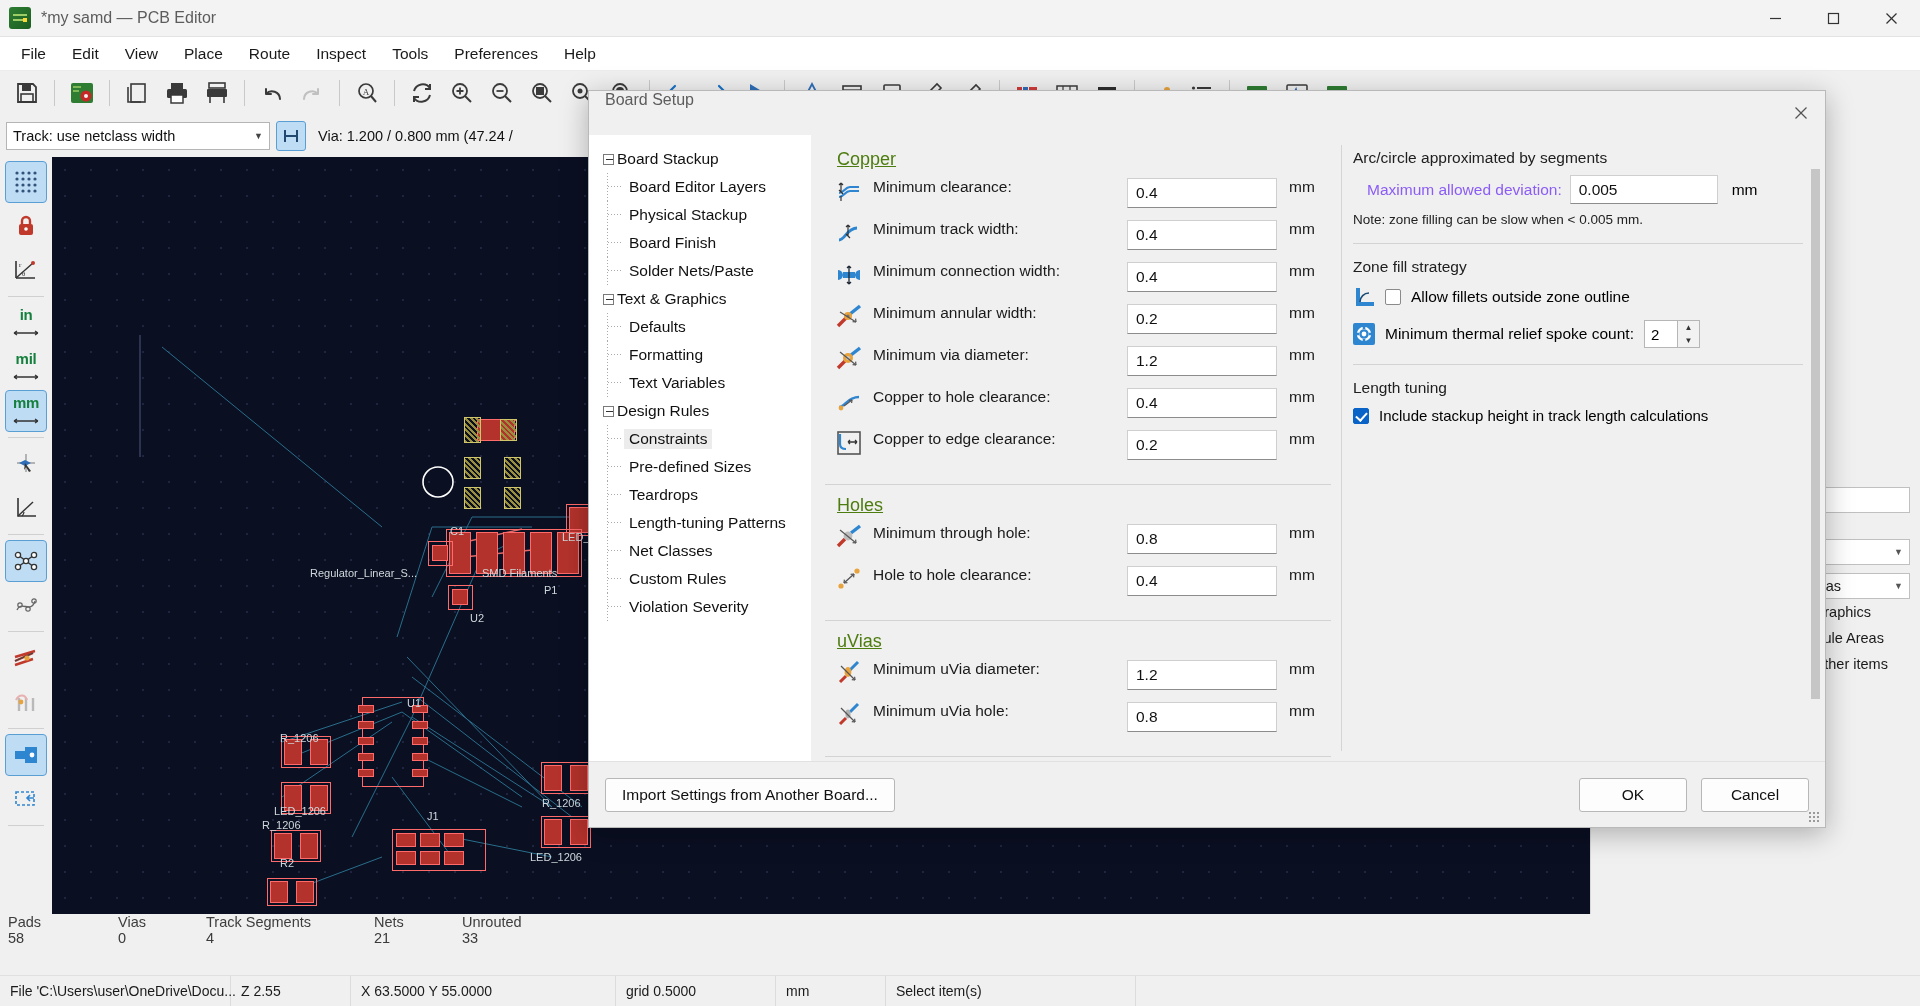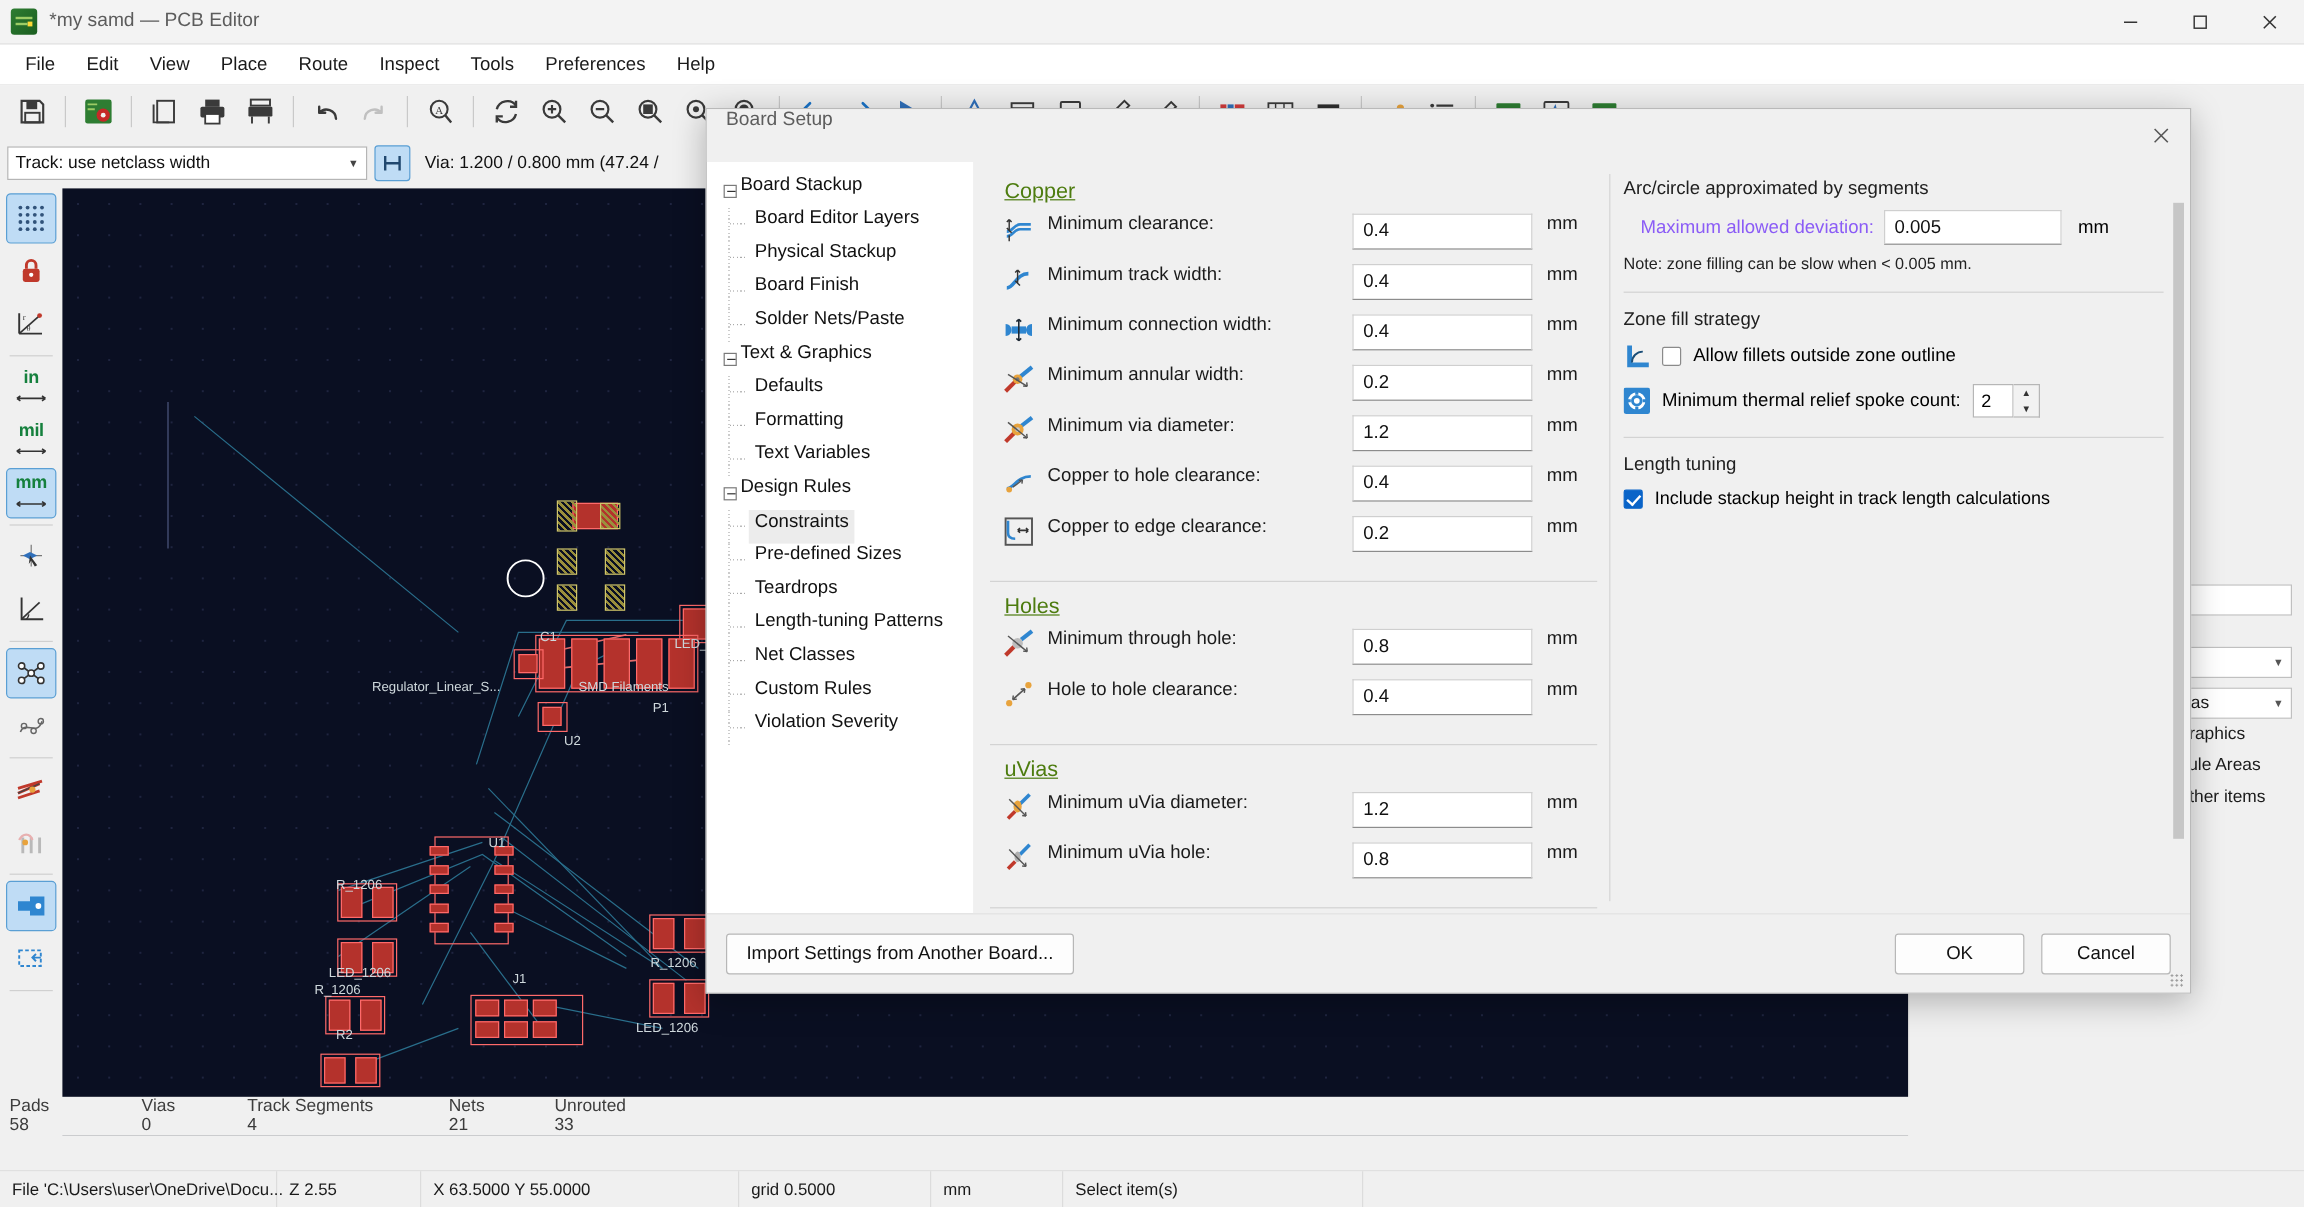--- a/index.html
+++ b/index.html
@@ -107,21 +107,21 @@
   .dlg-title{
     height:44px; background:#f0f0f0; display:flex; 
     padding:0 12px 0 16px; color:#5d5d5d; font-size:16px; position:relative;
   }
   .dlg-close{ position:absolute; right:8px; top:6px; width:32px;height:32px;
               display:flex;align-items:center;justify-content:center;color:#555;font-size:17px;}
   .dlg-body{ flex:1; display:flex; overflow:hidden; }
 
   
   .tree{ width:222px; background:#fff; padding:10px 0 0 6px; font-size:15.5px; color:#111; overflow:hidden;}
-  .tree-row{ display:flex; height:28px; padding-left:4px; position:relative;}
+  .tree-row{ display:flex; align-items:center; height:28px; padding-left:4px; position:relative;}
   .tree-row .tw{ width:18px; display:flex; align-items:center; justify-content:center; }
   .tw .box{ width:11px;height:11px;border:1px solid #7a7a7a;background:#fff;position:relative; }
   .tw .box:before{ content:""; position:absolute; left:2px; top:4px; width:7px; height:1px; background:#333;}
   .tree-child{ padding-left:34px; }
   .tree-child:before{
     content:""; position:absolute; left:12px; top:0; bottom:0; width:1px;
     background:repeating-linear-gradient(#aaa 0 1px, transparent 1px 3px);
   }
   .tree-child .dash{ position:absolute; left:13px; top:13px; width:14px; height:1px;
     background:repeating-linear-gradient(90deg,#aaa 0 1px, transparent 1px 3px);}
@@ -426,21 +426,21 @@
   </div>
   <div class="tb-btn">
     <svg width="24" height="24" viewBox="0 0 24 24">
         <rect x="2" y="5" width="20" height="14" rx="1" fill="#2e7d32"></rect>
         <circle cx="17" cy="16" r="4" fill="#c62828"></circle>
       </svg>
   </div>
 </div>
 
 <div class="toolbar2">
-  <div class="combo" style="width:300px">
+  <div class="combo" style="width:264px">
     <span>Track: use netclass width</span>
     <span class="arrow">▼</span>
   </div>
   <div class="tgl">
     <svg width="18" height="18" viewBox="0 0 18 18">
         <path d="M3 3v12M15 3v12M3 9h12" stroke="#21486f" stroke-width="2"></path>
       </svg>
   </div>
   <div class="combo" style="width:330px;border:none;background:transparent">
     <span>Via: 1.200 / 0.800 mm   (47.24 /</span>

